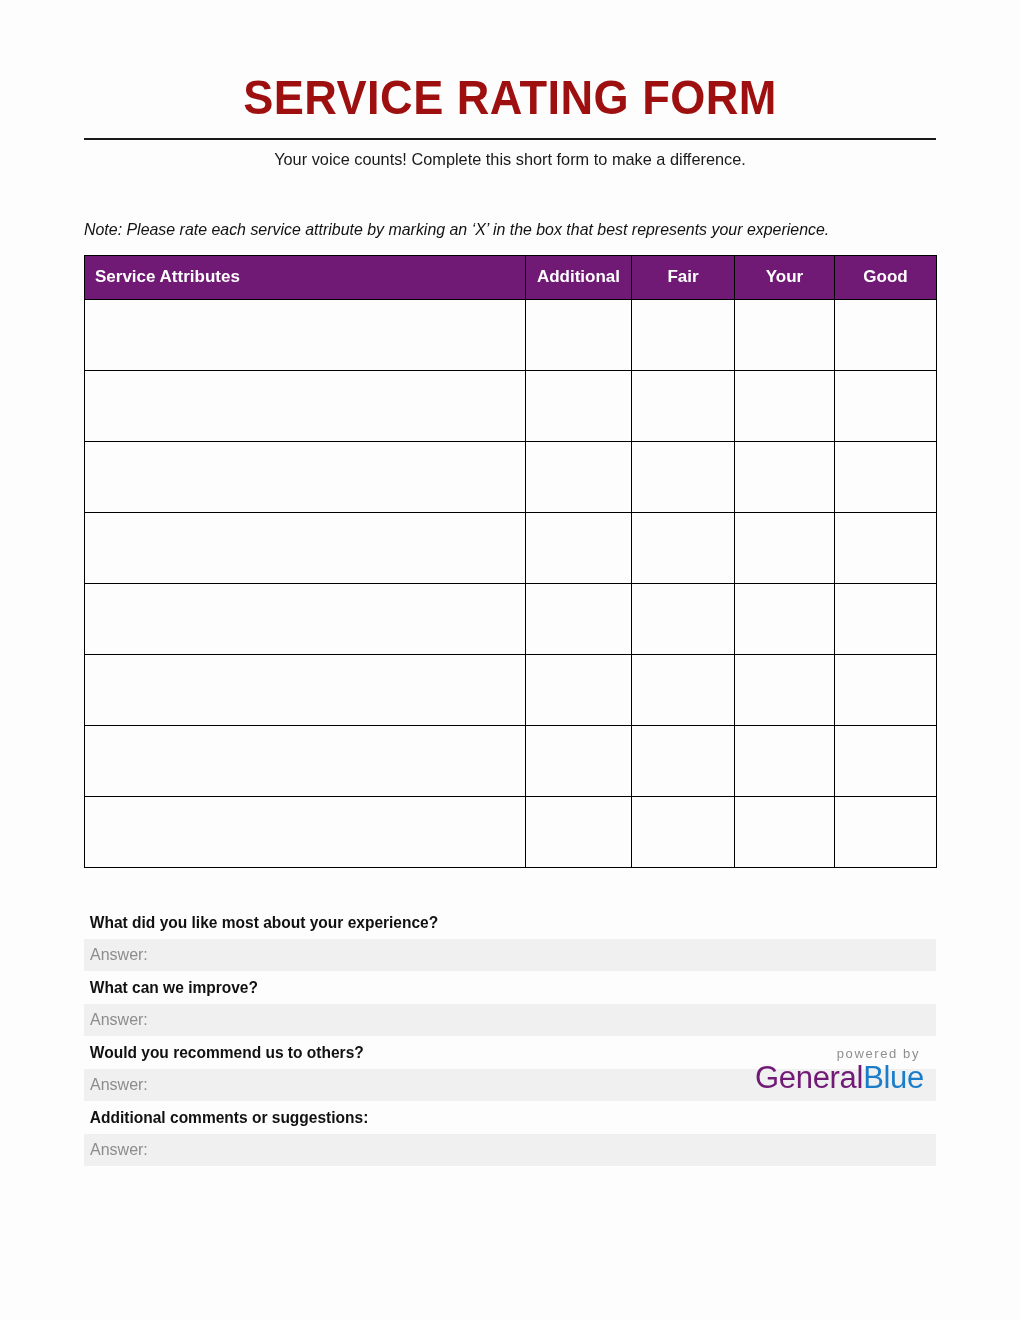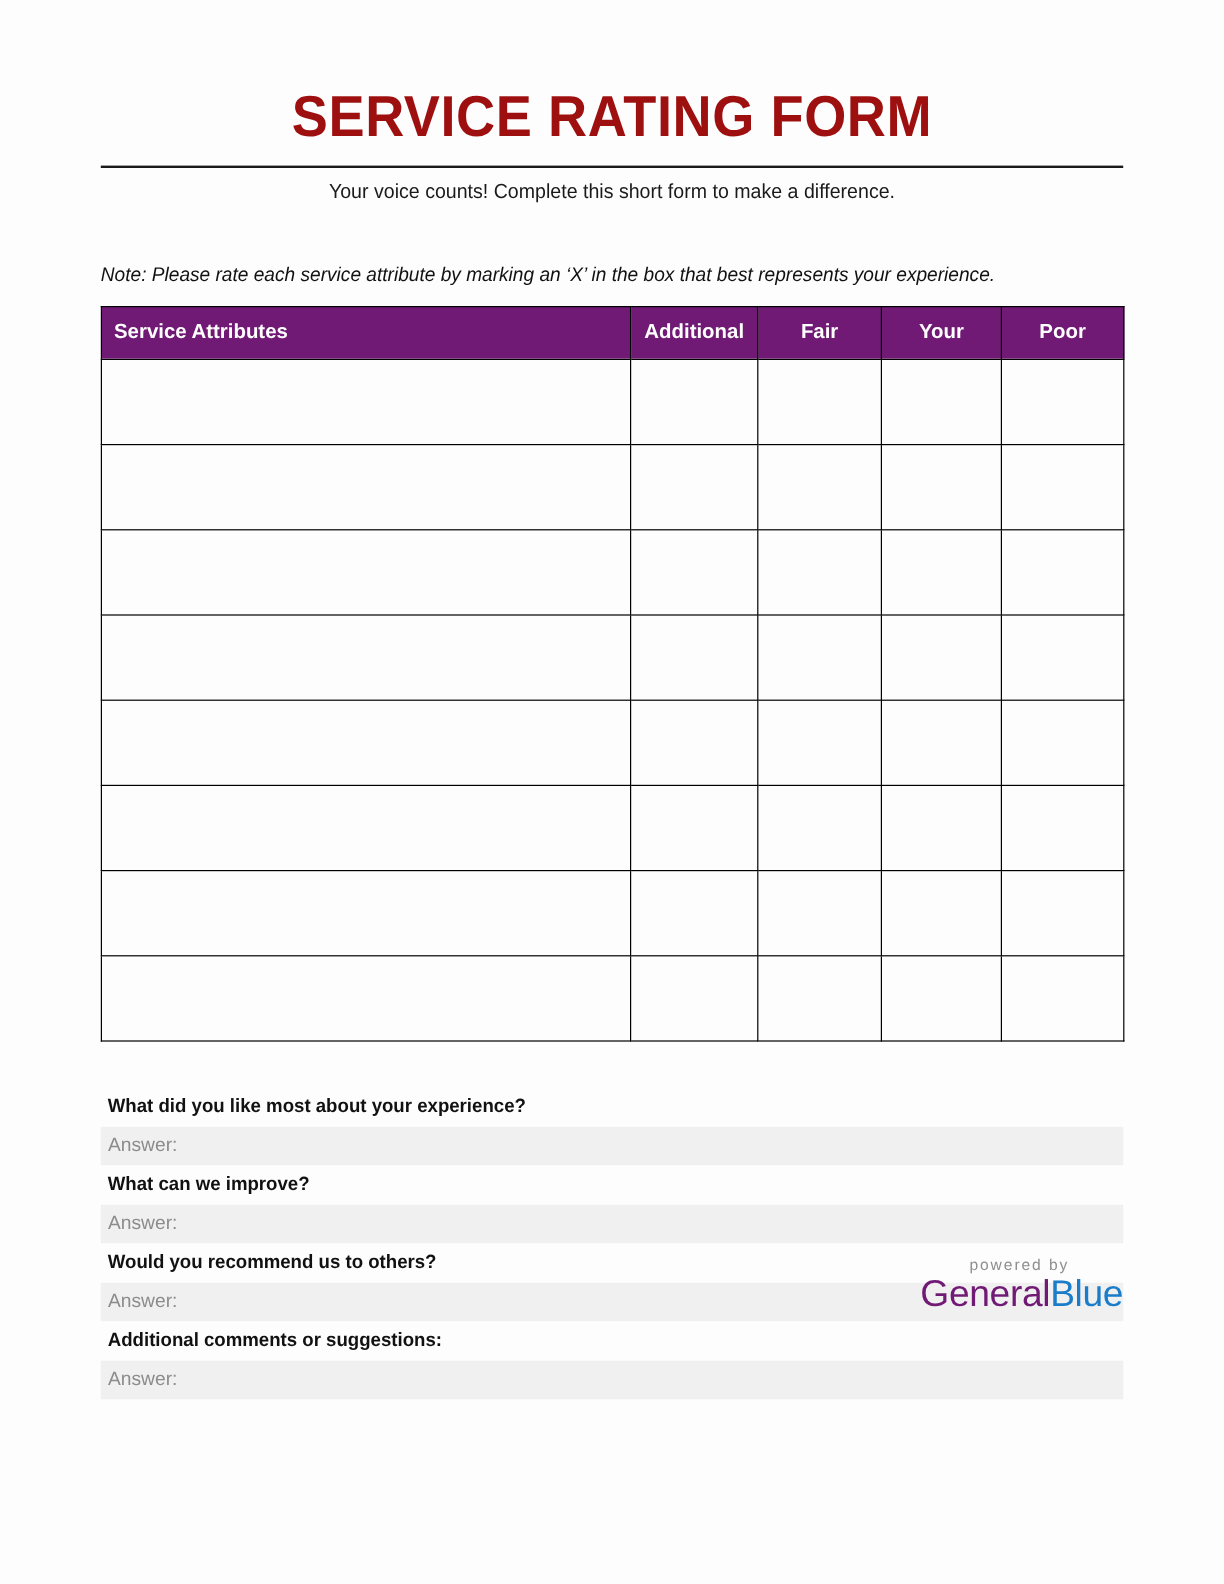--- a/index.html
+++ b/index.html
@@ -118,23 +118,23 @@
     line-height: 32px;
     font-size: 16px;
     color: #8c8c8c;
     padding-left: 6px;
     box-sizing: border-box;
   }
 
   
   .footer {
     position: absolute;
-    right: 84px;
+    right: 96px;
     bottom: 48px;
-    text-align: center;
+    text-align: right;
   }
   .powered-by {
     font-size: 13px;
     color: #8e8e8e;
     letter-spacing: 1.6px;
     padding-right: 4px;
   }
   .logo {
     font-size: 31px;
     line-height: 1.12;
@@ -163,21 +163,21 @@
         <col class="col-good">
         <col class="col-fair">
         <col class="col-poor">
     </colgroup>
     <thead>
       <tr>
         <th class="attr-head">Service Attributes</th>
         <th class="scale-head">Additional</th>
         <th class="scale-head">Fair</th>
         <th class="scale-head">Your</th>
-        <th class="scale-head">Poor</th>
+        <th class="scale-head">Good</th>
       </tr>
     </thead>
     <tbody>
       <tr>
         <td></td>
         <td></td>
         <td></td>
         <td></td>
         <td></td>
       </tr>

